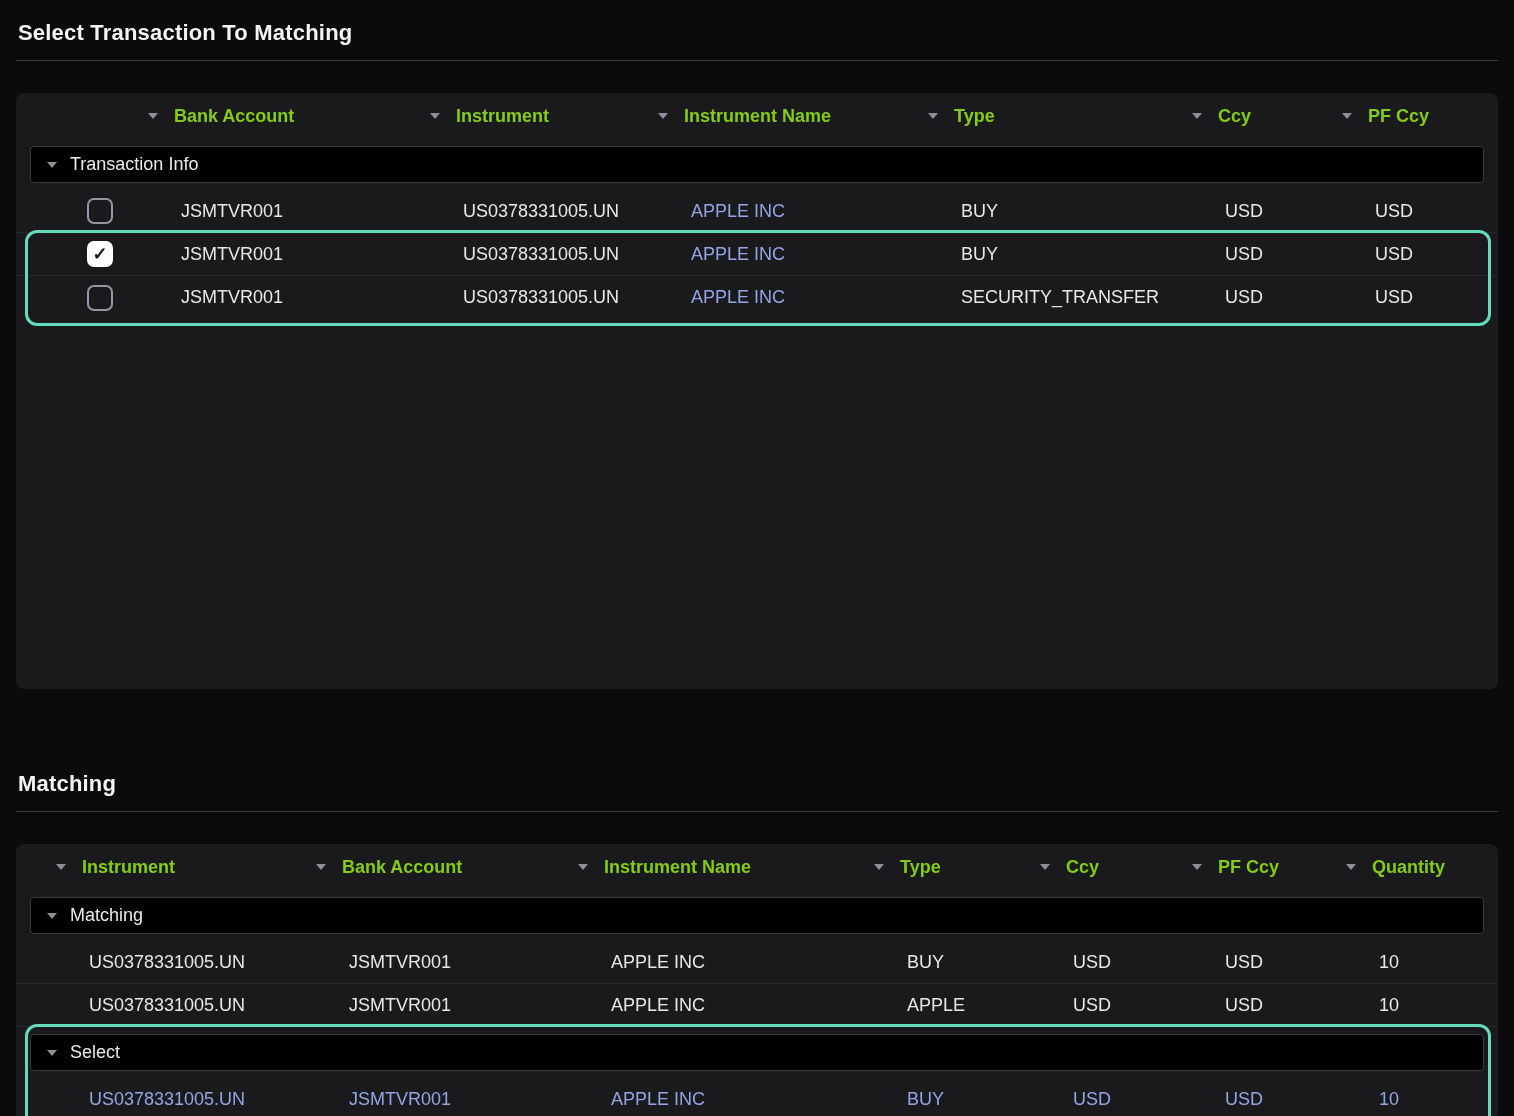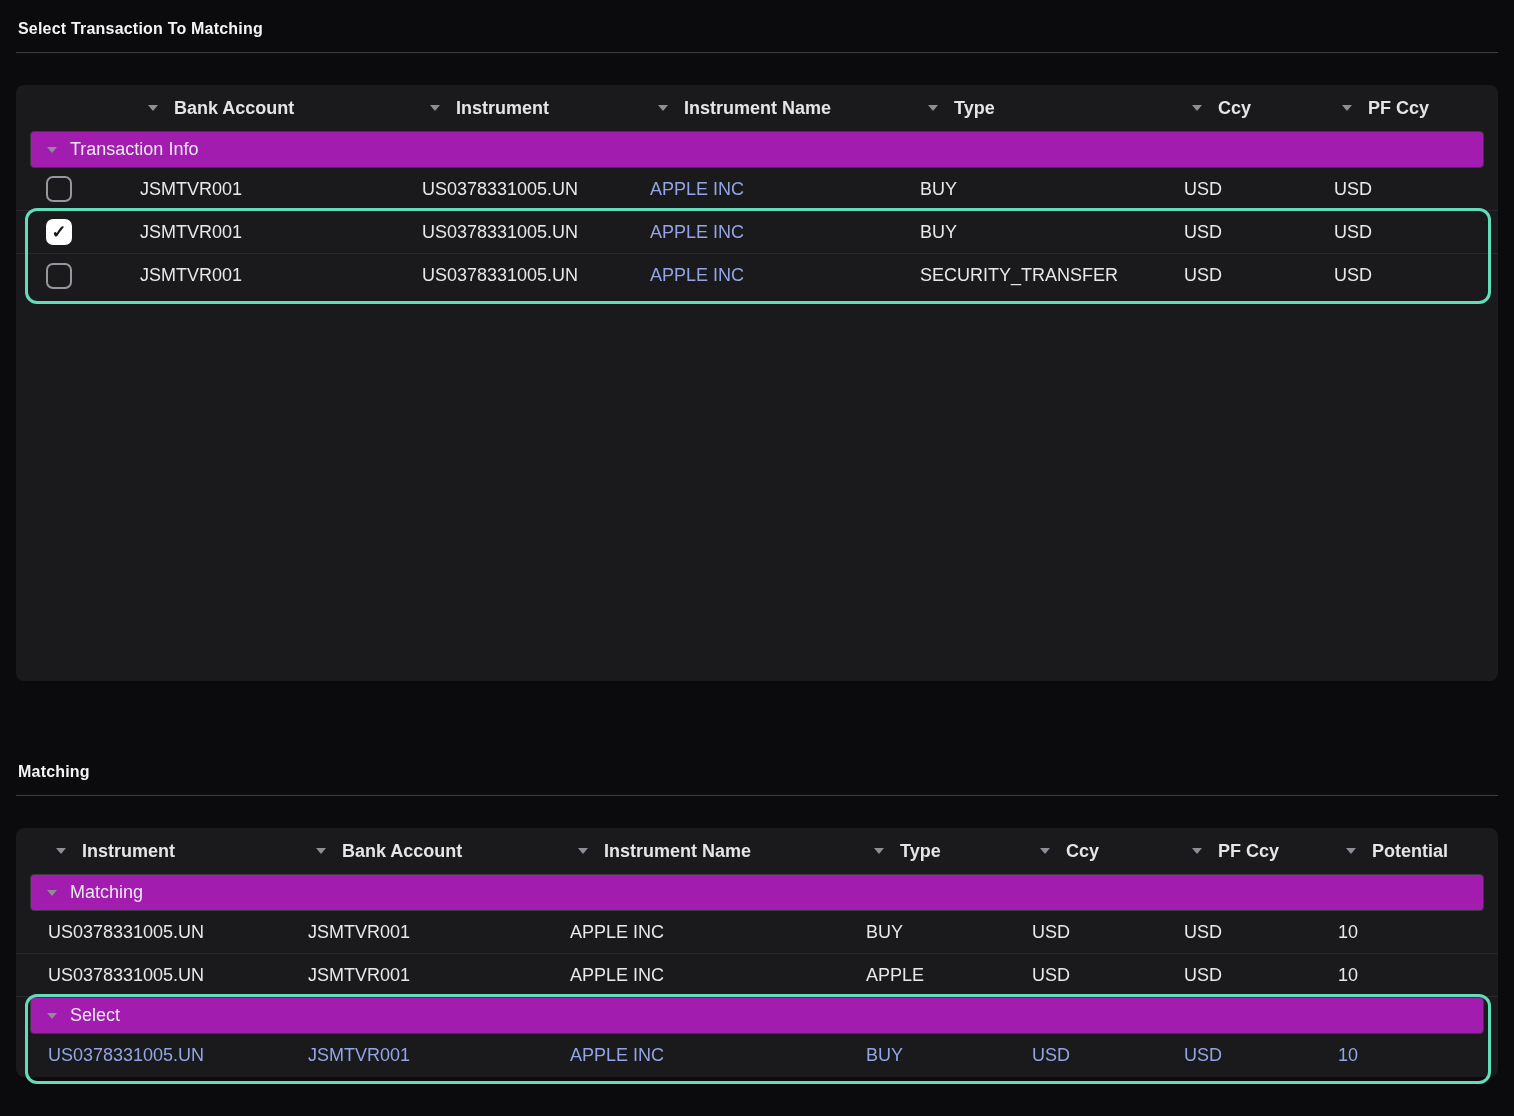--- a/index.html
+++ b/index.html
@@ -6,53 +6,53 @@
   html,body { margin:0; padding:0; }
   body {
     width:1514px; height:1116px;
     background:#0b0b0d;
     font-family:"Liberation Sans", sans-serif;
     color:#e8e8eb;
     padding:10px 16px 0;
     overflow:hidden;
   }
   .section-title {
-    font-size:16px; font-weight:700; color:#f4f4f6;
+    font-size:22px; font-weight:700; color:#f4f4f6;
     padding:10px 2px 14px;
     border-bottom:1px solid #3d3d43;
     margin:0 0 32px;
     letter-spacing:.2px;
   }
   .matching-title { margin-top:72px; }
   .panel { background:#1a1a1d; border-radius:8px; }
   .panel1 { min-height:596px; }
   .grid-row { display:grid; align-items:center; }
   .t1 { grid-template-columns:118px 282px 228px 270px 264px 150px 1fr; }
   .t2 { grid-template-columns:260px 262px 296px 166px 152px 154px 1fr; }
   .header-row { height:46px; }
   .header-cell {
     display:flex; align-items:center; gap:16px;
-    font-weight:700; font-size:18px; color:#e5e5e5;
+    font-weight:700; font-size:18px; color:#84cc16;
     padding-left:14px; cursor:pointer; white-space:nowrap;
   }
   .t2 .header-cell { padding-left:40px; }
   .caret {
     width:0; height:0; flex:none;
     border-left:5px solid transparent;
     border-right:5px solid transparent;
     border-top:6px solid #8e8e96;
   }
   .group-wrap { display:flow-root; }
   .group-row {
     display:flex; align-items:center; gap:13px;
-    height:37px; margin:0 14px; padding:0 16px;
-    background:#a21caf; border:1px solid #39393f; border-radius:4px;
+    height:37px; margin:7px 14px; padding:0 16px;
+    background:#000000; border:1px solid #39393f; border-radius:4px;
     font-size:18px; color:#eaeaee; cursor:pointer;
   }
-  .data-row { height:43px; border-bottom:1px solid #28282c; }
+  .data-row { height:43px; border-bottom:1px solid #28282c;padding-left:41px; }
   .cell {
     font-size:18px; padding-left:6px; color:#e8e8eb;
     overflow:hidden; white-space:nowrap;
   }
   .t2 .cell { padding-left:32px; }
   .cell.link { color:var(--link,#94a5e5); cursor:pointer; }
   .data-row.blue .cell { color:var(--link,#9db0ee); }
   .checkbox-cell { padding-left:30px; }
   .checkbox {
     width:26px; height:26px;
@@ -175,21 +175,21 @@
       <div class="header-cell">
         <span class="caret"></span>
         <span>Ccy</span>
       </div>
       <div class="header-cell">
         <span class="caret"></span>
         <span>PF Ccy</span>
       </div>
       <div class="header-cell">
         <span class="caret"></span>
-        <span>Potential</span>
+        <span>Quantity</span>
       </div>
     </div>
     <div id="t2-body">
         <div class="group-wrap">
           <div class="group-row">
             <span class="caret"></span>
             <span class="group-label">Matching</span>
           </div>
           <div class="grid-row t2 data-row">
             <div class="cell">US0378331005.UN</div>

